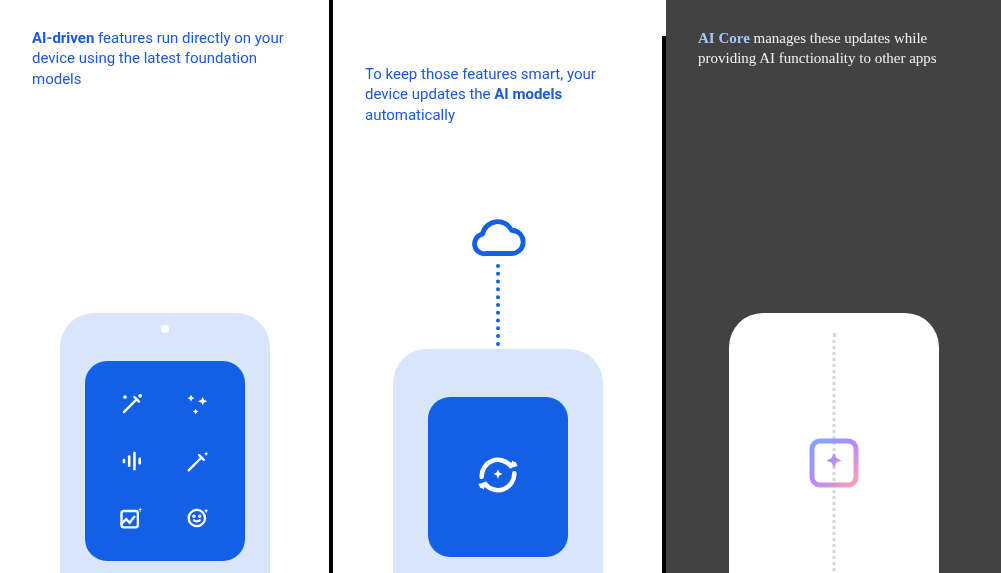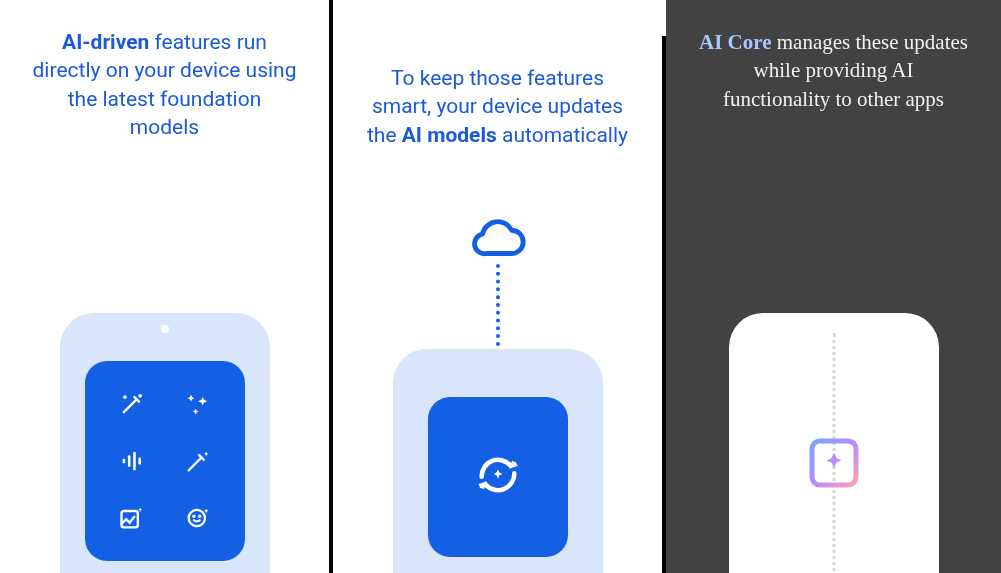--- a/index.html
+++ b/index.html
@@ -13,22 +13,22 @@
     position: relative;
     height: 573px;
     overflow: hidden;
   }
   .panel-1 { width: 333px; border-right: 4px solid #000; background: #fff; }
   .panel-2 { width: 333px; border-right: 4px solid #000; background: #fff; margin-top: 36px; }
   .panel-3 { flex: 1; background: #424242; font-family: Liberation Serif, serif; }
 
   .headline {
     padding: 28px 32px 0 32px;
-    text-align: center;
-    font-size: 21px;
+    text-align: left;
+    font-size: 15px;
     line-height: 1.35;
     font-weight: 400;
   }
   .panel-1 .headline, .panel-2 .headline { color: #1a5ad6; }
   .panel-3 .headline { color: #f1f1f1; }
   .headline .bold { font-weight: 700; }
   .panel-3 .headline .bold { color: #a8c7ff; }
 
   .phone {
     position: absolute;

